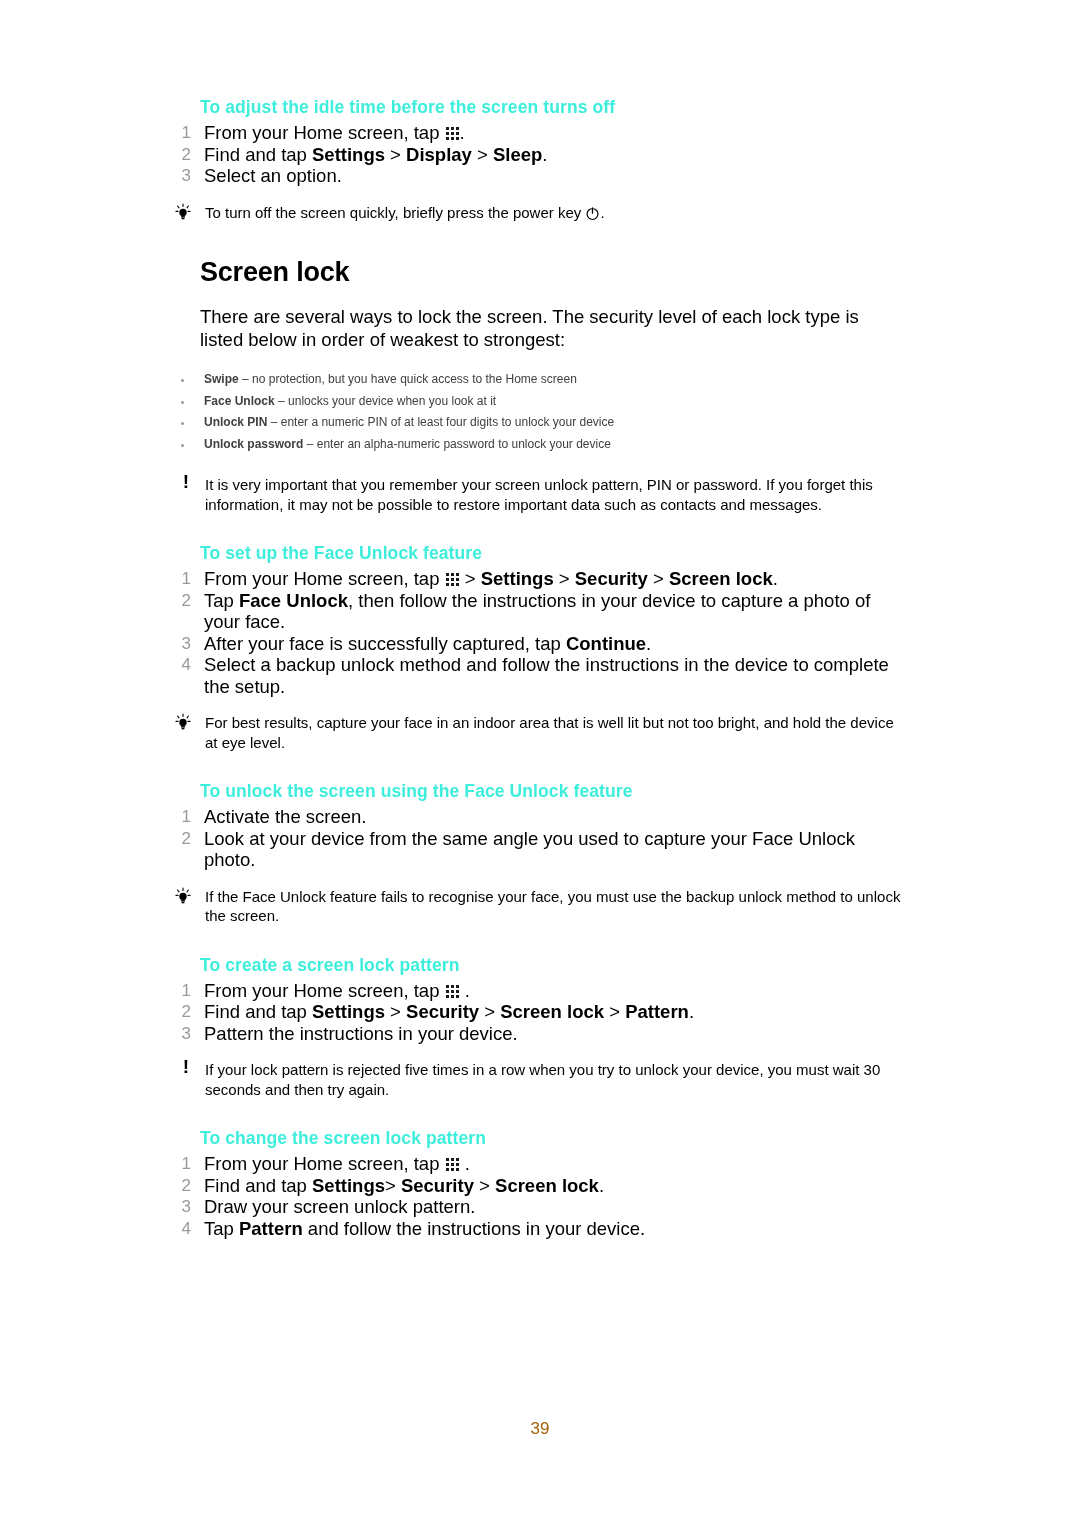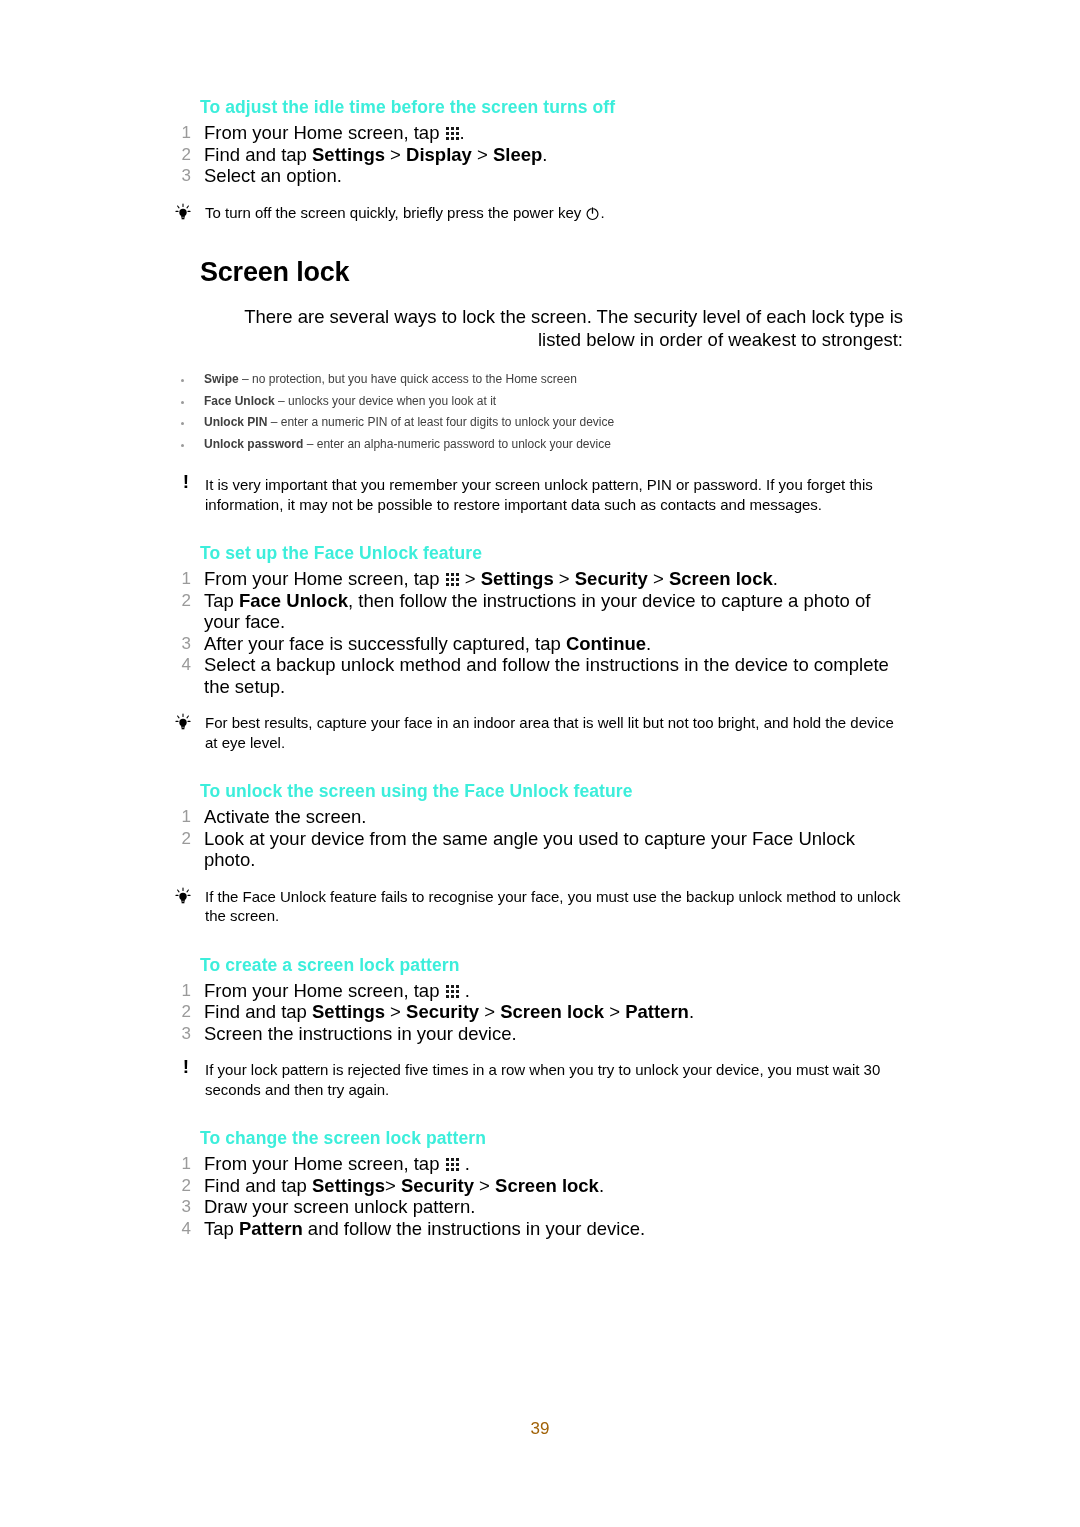--- a/index.html
+++ b/index.html
@@ -96,21 +96,20 @@
     background: #9a9a9a;
     border-radius: 50%;
   }
 
   
   p.body {
     margin: 0 0 0 27px;
     font-size: 18.5px;
     line-height: 22.5px;
     color: #000;
-    text-align: right;
   }
 
   
   .note {
     position: relative;
     padding-left: 32px;
     font-size: 15px;
     line-height: 19.5px;
     color: #000;
   }
@@ -330,21 +329,21 @@
     <h3 class="subhead">To create a screen lock pattern</h3>
 
     <ol class="steps">
       <li>
         <span class="num">1</span><span>From your Home screen, tap </span><span class="appgrid"><i style="left:0;top:0"></i><i style="left:5px;top:0"></i><i style="left:10px;top:0"></i><i style="left:0;top:5px"></i><i style="left:5px;top:5px"></i><i style="left:10px;top:5px"></i><i style="left:0;top:10px"></i><i style="left:5px;top:10px"></i><i style="left:10px;top:10px"></i></span><span> .</span>
       </li>
       <li>
         <span class="num">2</span><span>Find and tap </span><b>Settings</b><span class="gt"> &gt; </span><b>Security</b><span class="gt"> &gt; </span><b>Screen lock</b><span class="gt"> &gt; </span><b>Pattern</b><span>.</span>
       </li>
       <li>
-        <span class="num">3</span><span>Screen the instructions in your device.</span>
+        <span class="num">3</span><span>Pattern the instructions in your device.</span>
       </li>
     </ol>
 
     <div class="sp-16"></div>
 
     <div class="note">
       <span class="note-ico warn">!</span>
       <span class="note-text">If your lock pattern is rejected five times in a row when you try to unlock your device, you must wait 30 seconds and then try again.</span>
     </div>
 

